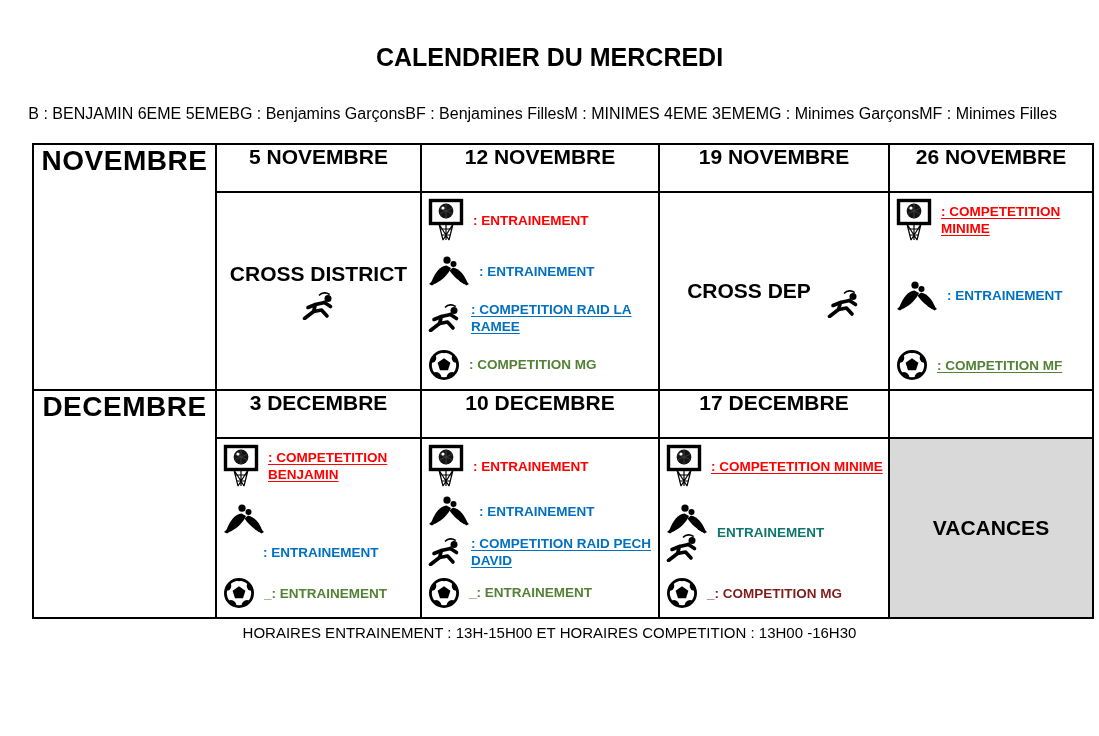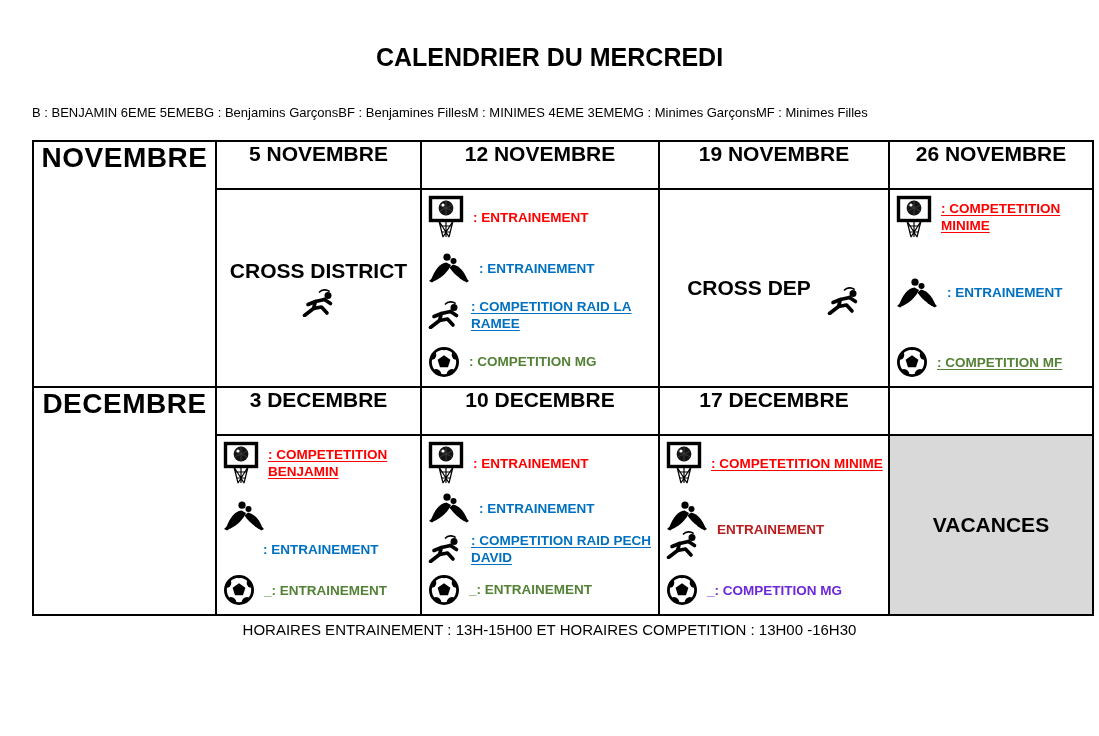--- a/index.html
+++ b/index.html
@@ -1,18 +1,18 @@
 <!DOCTYPE html>
 <html><head>
 <meta charset="utf-8">
 <style>
   html,body{margin:0;padding:0;width:1099px;height:736px;background:#fff;color:#000;
     font-family:"Liberation Sans",sans-serif;overflow:hidden;}
   .title{margin-top:36px;text-align:center;font-weight:bold;font-size:25px;line-height:42px;}
-  .legend{display:flex;justify-content:flex-start;margin:27px 42px 0 32px;font-size:13px;white-space:nowrap;}
+  .legend{display:flex;justify-content:flex-end;margin:27px 42px 0 32px;font-size:16px;white-space:nowrap;}
   table.cal{border-collapse:collapse;margin:20px 0 0 32px;table-layout:fixed;}
   table.cal td{border:2px solid #000;padding:0;vertical-align:top;box-sizing:border-box;}
   td.month-cell{vertical-align:middle;text-align:center;font-weight:bold;font-size:28px;letter-spacing:0.5px;margin-top:17px;}
   td.date-header{height:48px;vertical-align:middle;text-align:center;font-weight:bold;font-size:21px;}
   td.content{height:198px;}
   td.content.dec{height:180px;}
   .events{display:flex;flex-direction:column;justify-content:space-between;height:100%;
     padding:5px 4px 8px 6px;box-sizing:border-box;}
   .event{font-weight:bold;font-size:13.5px;line-height:17px;display:flex;align-items:center;}
   .event .icon-stack{display:flex;flex-direction:column;flex:0 0 auto;margin-right:9px;}
@@ -388,42 +388,42 @@
                     <circle cx="26" cy="6.6" r="3.5" fill="#000"></circle>
                     <path d="M17.5 3 C20 0.4 24.5 0.2 27 2.2" stroke="#000" stroke-width="1.7" fill="none" stroke-linecap="round"></path>
                     <g stroke="#000" stroke-width="3.6" fill="none" stroke-linecap="round" stroke-linejoin="round">
                       <path d="M2.5 26.5 L11.5 19.5 L13.5 12.5 L22.5 10.5"></path>
                       <path d="M13.5 12.5 L6 15.5"></path>
                       <path d="M22.5 10.5 L28.5 14.5"></path>
                       <path d="M11.5 19.5 L19.5 18 L25 24"></path>
                     </g>
                   </svg></span>
               </span>
-              <span class="ev-text" style="color: #b91c1c;">ENTRAINEMENT</span>
+              <span class="ev-text" style="color: #0f766e;">ENTRAINEMENT</span>
             </div>
             <div class="event">
               <span class="icon-stack">
                 <span class="icon"><svg width="32" height="32" viewBox="0 0 32 32">
                     <defs>
                       <clipPath id="sb4">
                         <circle cx="16" cy="16" r="13.6"></circle>
                       </clipPath>
                     </defs>
                     <circle cx="16" cy="16" r="13.6" fill="#fff" stroke="#000" stroke-width="2.8"></circle>
                     <g clip-path="url(#sb4)" fill="#000">
                       <polygon points="16,9.2 22.4,13.8 20,21.2 12,21.2 9.6,13.8"></polygon>
                       <circle cx="3.5" cy="9" r="4.8"></circle>
                       <circle cx="28.5" cy="9" r="4.8"></circle>
                       <circle cx="8" cy="28.5" r="5.4"></circle>
                       <circle cx="24" cy="28.5" r="5.4"></circle>
                       <circle cx="16" cy="0.8" r="3.4"></circle>
                     </g>
                   </svg></span>
               </span>
-              <span class="ev-text" style="color: #6d28d9;">_: COMPETITION MG</span>
+              <span class="ev-text" style="color: #7f1d1d;">_: COMPETITION MG</span>
             </div>
           </div>
         </td>
         <td class="content dec" style="background: rgb(217, 217, 217);">
           <div class="vacances-cell">VACANCES</div>
         </td>
       </tr>
     </tbody>
 </table>
 

